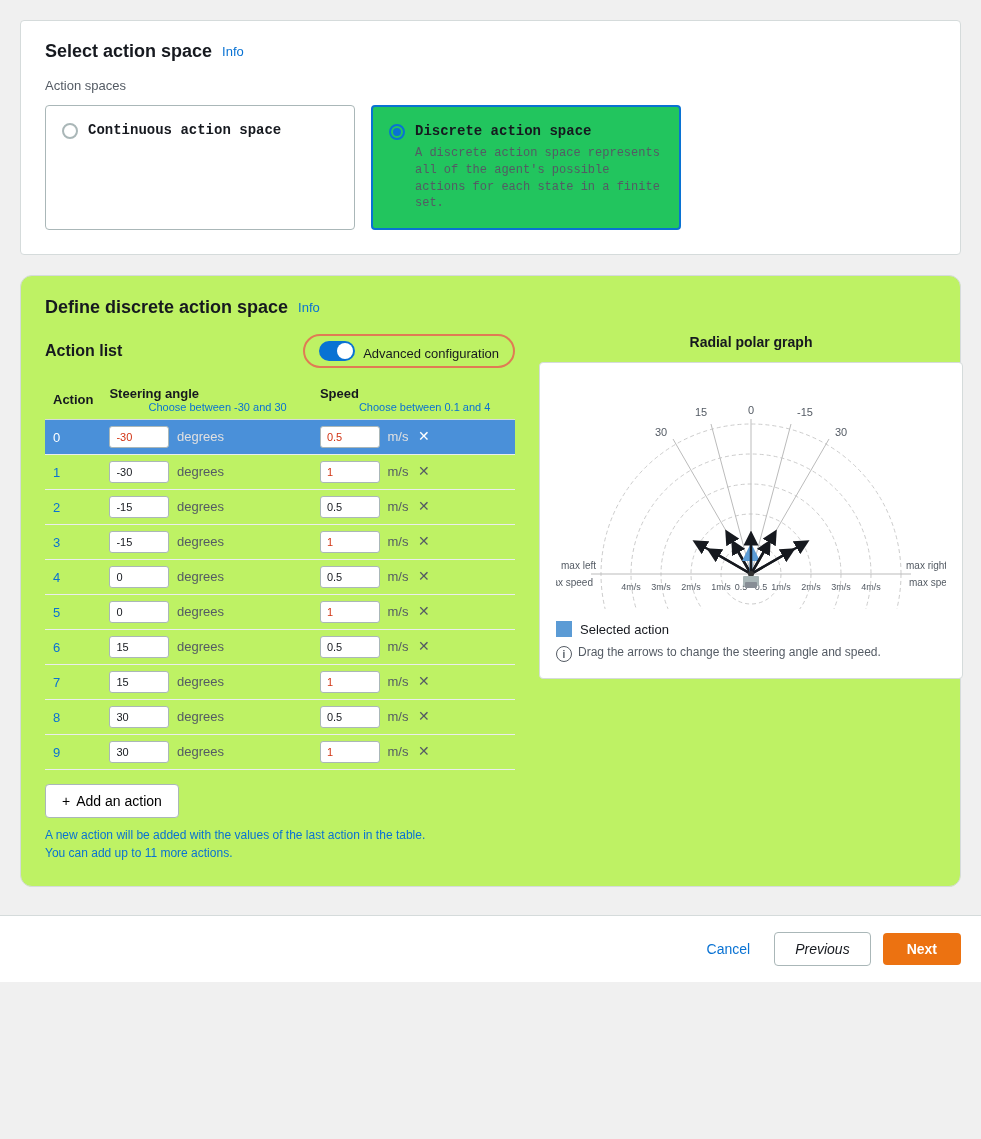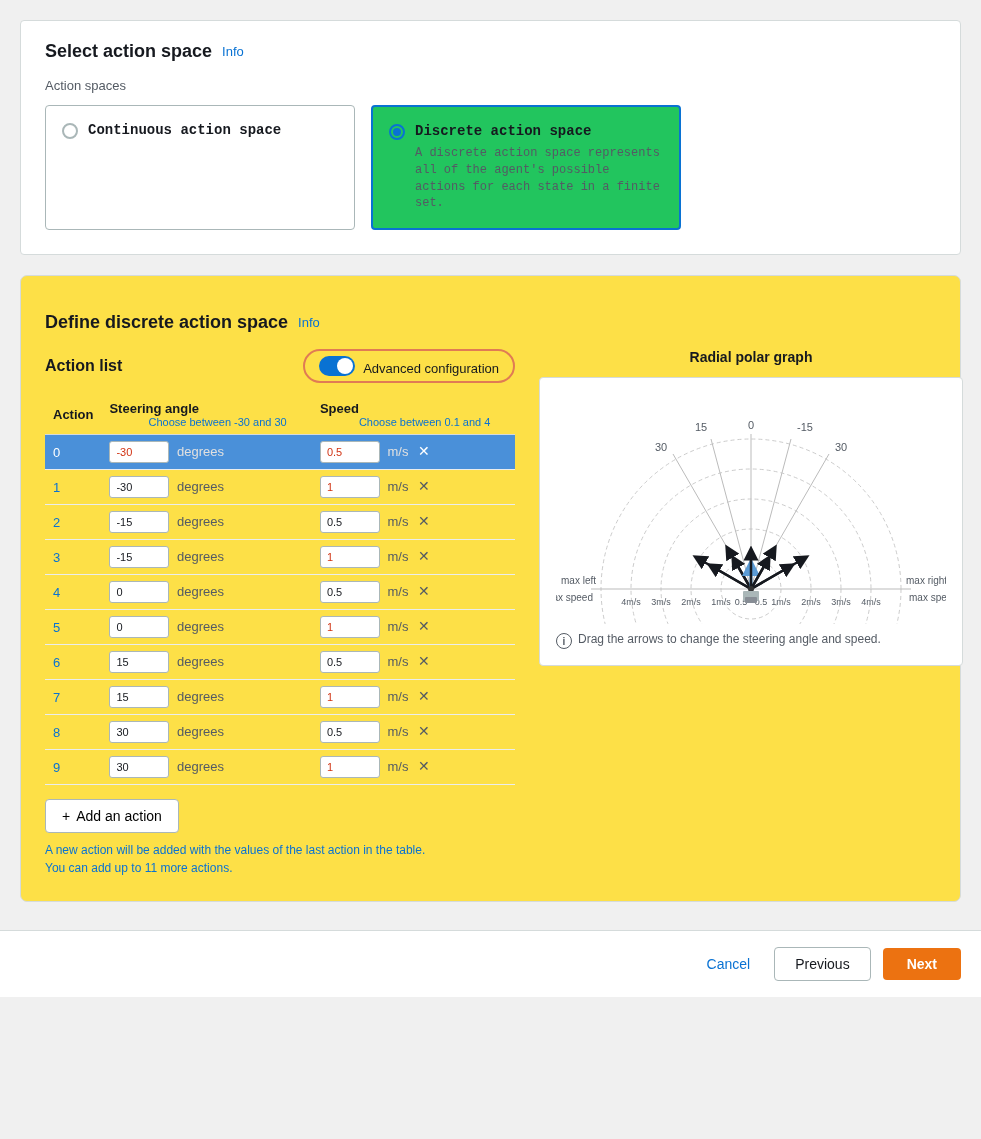--- a/index.html
+++ b/index.html
@@ -90,24 +90,24 @@
     .radio-circle.checked::after {
       content: '';
       width: 8px;
       height: 8px;
       border-radius: 50%;
       background: #0972d3;
     }
 
     
     .define-card {
-      background: #fde047;
+      background: #bef264;
       border: 1px solid #d5dbdb;
-      border-radius: 7px;
-      padding: 36px 24px 24px;
+      border-radius: 12px;
+      padding: 21px 24px 24px;
     }
     .define-body {
       display: flex;
       gap: 24px;
       margin-top: 16px;
     }
     .action-list-panel {
       width: 470px;
       flex-shrink: 0;
     }
@@ -332,20 +332,21 @@
       padding: 8px 12px;
     }
     .btn-previous {
       background: #fff;
       border: 1px solid #aab7b8;
       border-radius: 4px;
       padding: 8px 20px;
       font-size: 14px;
       cursor: pointer;
       color: #16191f;
+      font-style: italic;
     }
     .btn-next {
       background: #ec7211;
       border: none;
       border-radius: 4px;
       padding: 8px 24px;
       font-size: 14px;
       font-weight: 600;
       color: #fff;
       cursor: pointer;
@@ -633,20 +634,24 @@
             <defs>
               <marker id="arrowBlack" markerWidth="6" markerHeight="6" refX="3" refY="3" orient="auto">
                 <path d="M0,0 L0,6 L6,3 z" fill="#16191f"></path>
               </marker>
               <marker id="arrowBlue" markerWidth="6" markerHeight="6" refX="3" refY="3" orient="auto">
                 <path d="M0,0 L0,6 L6,3 z" fill="#5b9bd5"></path>
               </marker>
             </defs>
           </svg>
 
+          <div class="graph-legend">
+            <div class="legend-box"></div>
+            <span class="legend-text">Selected action</span>
+          </div>
           <div class="graph-note">
             <span class="info-icon">i</span>
             <span>Drag the arrows to change the steering angle and speed.</span>
           </div>
         </div>
       </div>
     </div>
   </div>
 </div>
 

